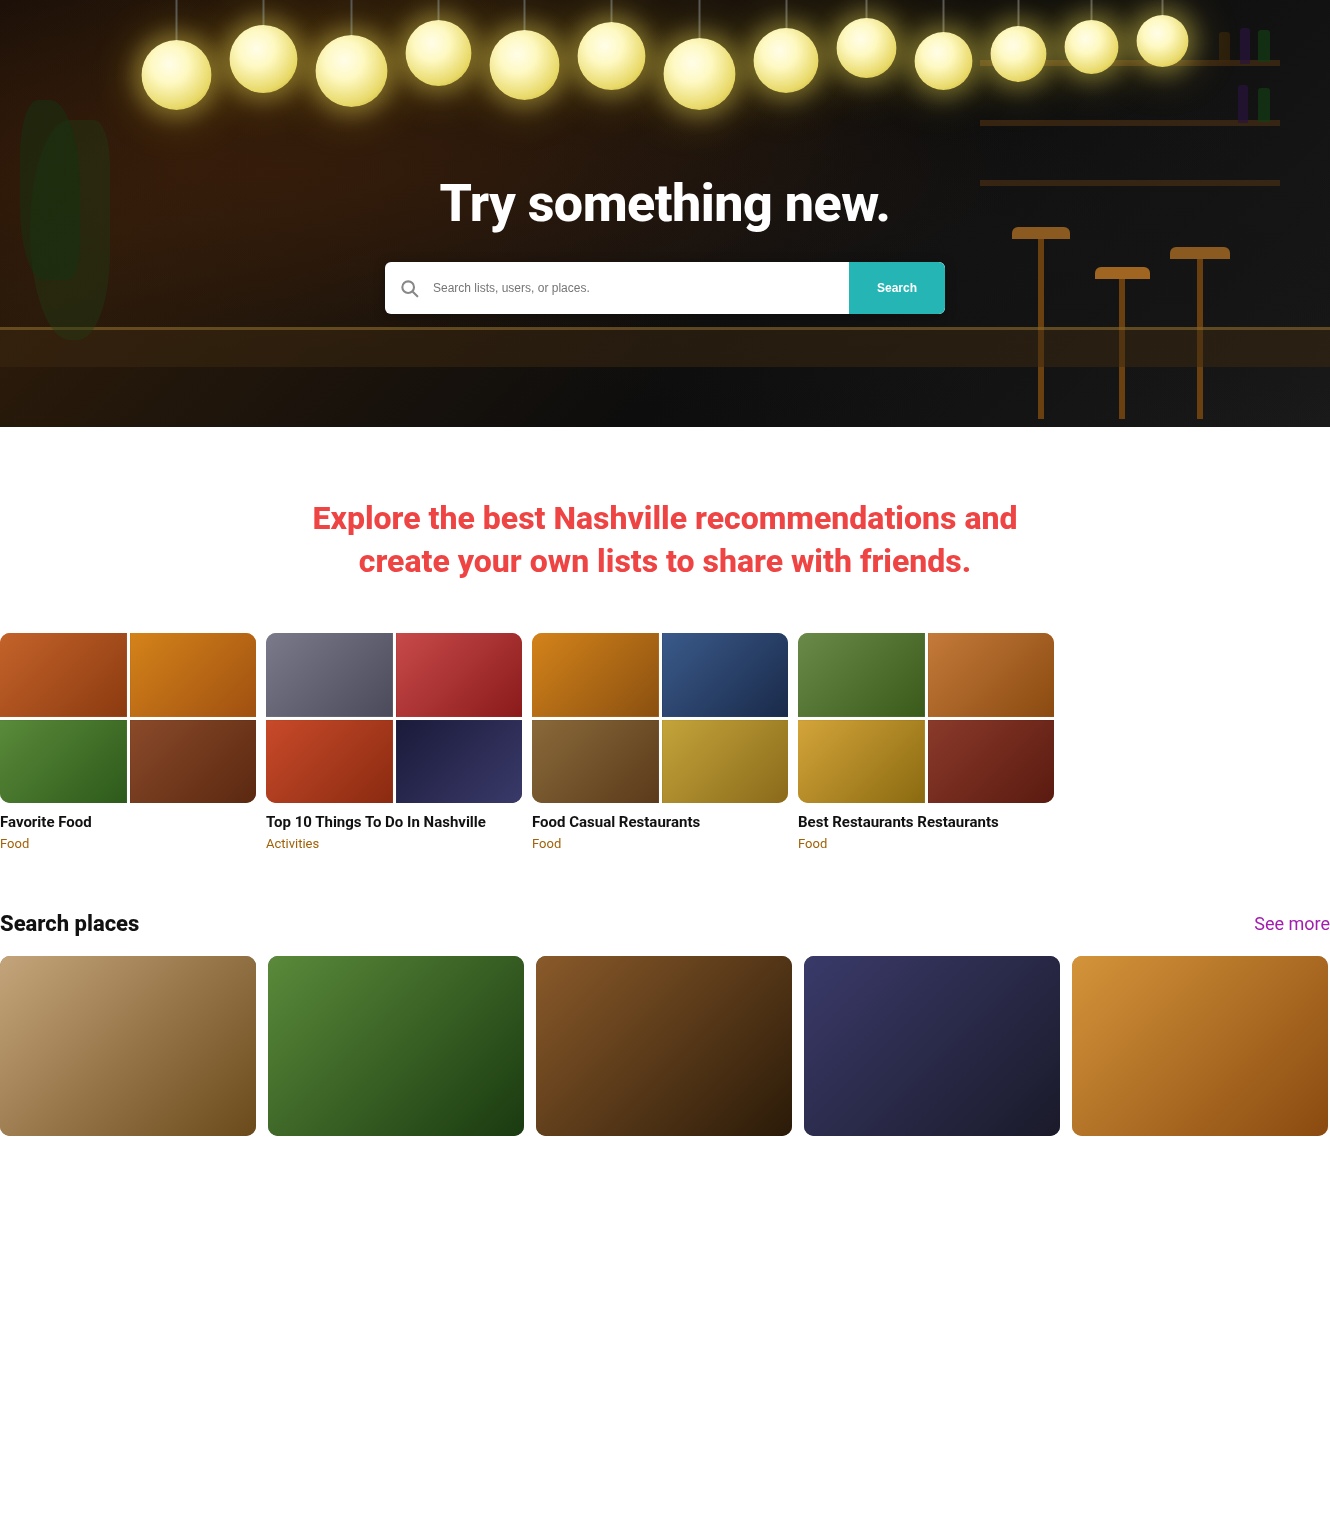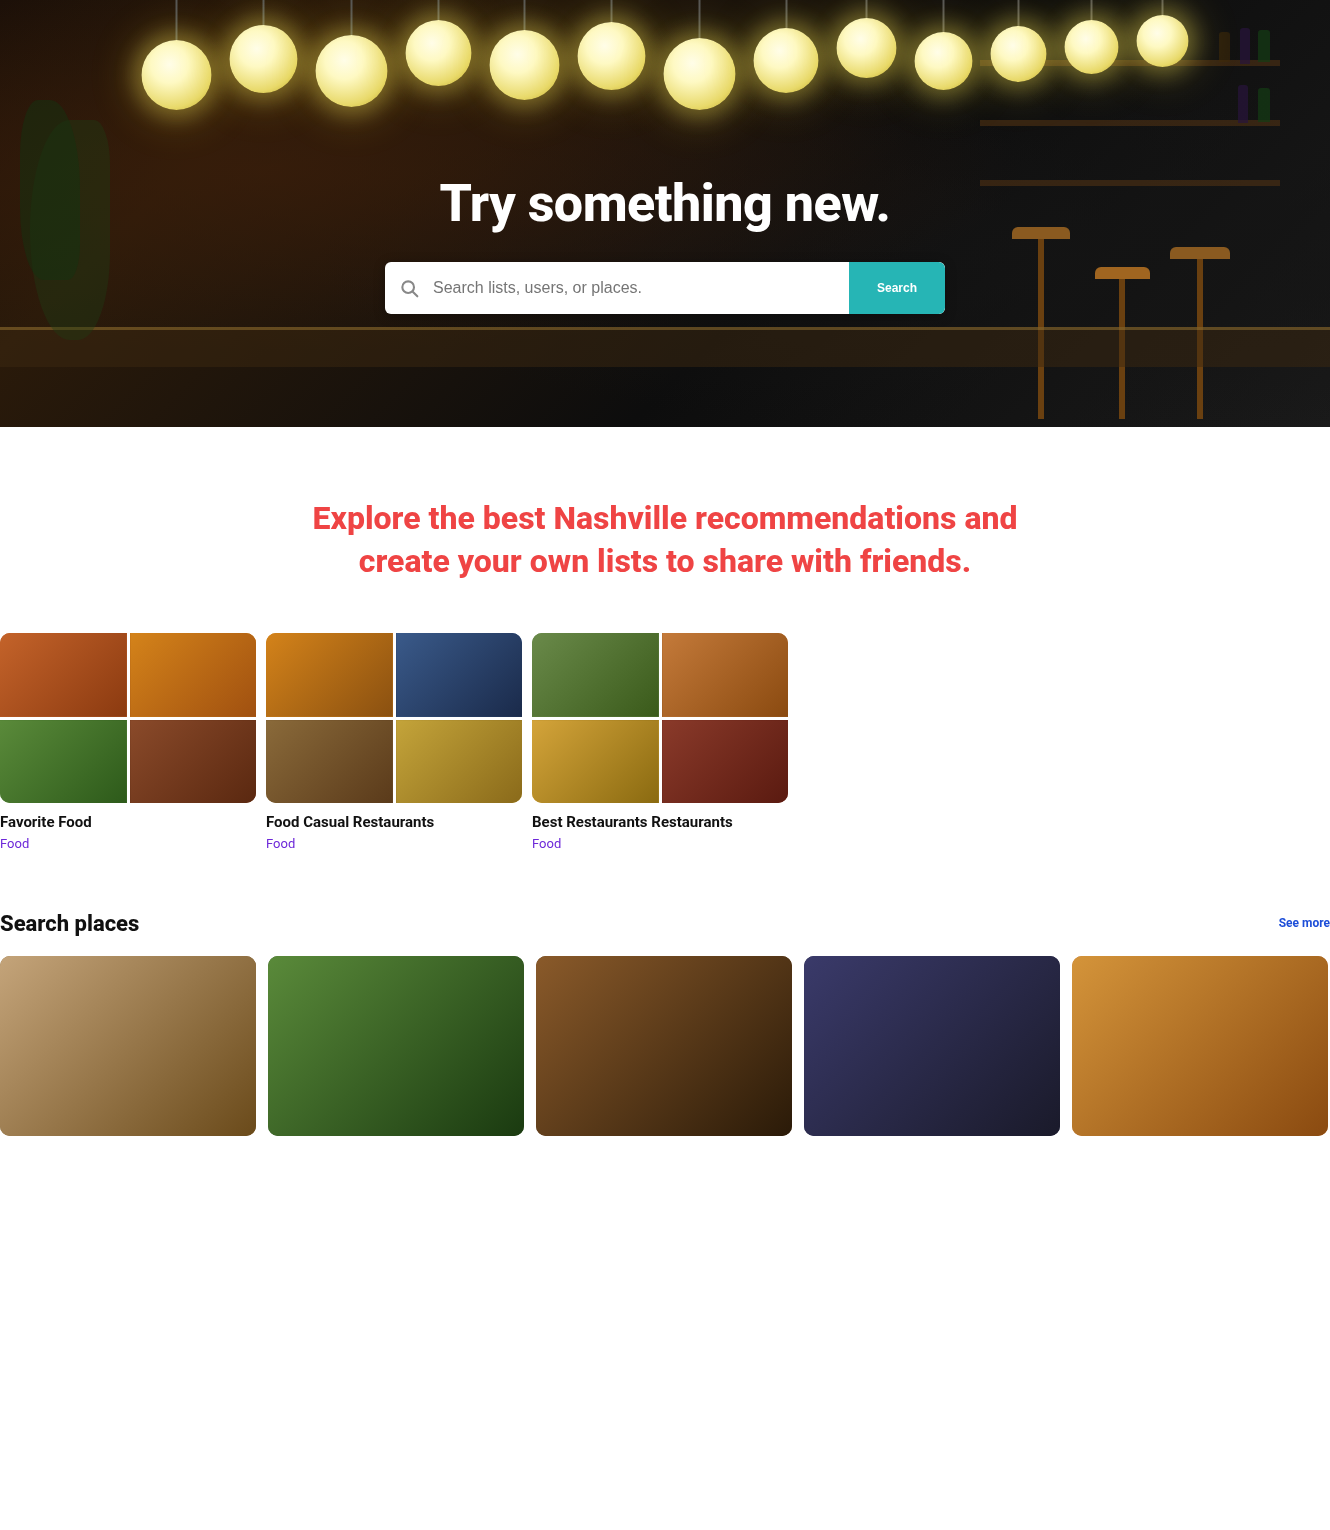--- a/index.html
+++ b/index.html
@@ -86,21 +86,21 @@
     }
     .search-icon-svg {
       width: 20px;
       height: 20px;
       color: #888;
     }
     .search-input {
       flex: 1;
       border: none;
       outline: none;
-      font-size: 16px;
+      font-size: 12px;
       color: #555;
       background: transparent;
     }
     .search-btn {
       background: #26b5b5;
       color: #fff;
       border: none;
       height: 100%;
       padding: 0 28px;
       font-size: 12px;
@@ -155,21 +155,21 @@
     }
     .list-card-title {
       font-size: 15px;
       font-weight: 700;
       margin-top: 10px;
       line-height: 1.3;
       color: #111;
     }
     .list-card-category {
       font-size: 13px;
-      color: #6d28d9;
+      color: #a16207;
       margin-top: 3px;
     }
 
     
     .img-food-1 { background-color: #c4632a; background-image: linear-gradient(135deg, #c4632a, #8b3a10); }
     .img-food-2 { background-color: #d4831a; background-image: linear-gradient(135deg, #d4831a, #a05010); }
     .img-food-3 { background-color: #5a8a3a; background-image: linear-gradient(135deg, #5a8a3a, #2d5a1a); }
     .img-food-4 { background-color: #8a4a2a; background-image: linear-gradient(135deg, #8a4a2a, #5a2810); }
     .img-nashville-1 { background-color: #8a8a8a; background-image: linear-gradient(135deg, #7a7a8a, #4a4a5a); }
     .img-nashville-2 { background-color: #c84a4a; background-image: linear-gradient(135deg, #c84a4a, #8a1a1a); }
@@ -199,23 +199,23 @@
       justify-content: space-between;
       align-items: center;
       margin-bottom: 20px;
     }
     .popular-title {
       font-size: 22px;
       font-weight: 800;
       color: #111;
     }
     .see-more-link {
-      color: #1d4ed8;
-      font-size: 12px;
-      font-weight: 700;
+      color: #a21caf;
+      font-size: 18px;
+      font-weight: 400;
       text-decoration: none;
       cursor: pointer;
     }
     .places-grid {
       display: flex;
       gap: 12px;
     }
     .place-card {
       flex: 0 0 calc(20% - 10px);
       border-radius: 10px;
@@ -364,20 +364,30 @@
           <div class="list-img img-food-1"></div>
           <div class="list-img img-food-2"></div>
           <div class="list-img img-food-3"></div>
           <div class="list-img img-food-4"></div>
         </div>
         <div class="list-card-title">Favorite Food</div>
         <div class="list-card-category">Food</div>
       </div>
       <div class="list-card">
         <div class="list-images">
+          <div class="list-img img-nashville-1"></div>
+          <div class="list-img img-nashville-2"></div>
+          <div class="list-img img-nashville-3"></div>
+          <div class="list-img img-nashville-4"></div>
+        </div>
+        <div class="list-card-title">Top 10 Things To Do In Nashville</div>
+        <div class="list-card-category">Activities</div>
+      </div>
+      <div class="list-card">
+        <div class="list-images">
           <div class="list-img img-casual-1"></div>
           <div class="list-img img-casual-2"></div>
           <div class="list-img img-casual-3"></div>
           <div class="list-img img-casual-4"></div>
         </div>
         <div class="list-card-title">Food Casual Restaurants</div>
         <div class="list-card-category">Food</div>
       </div>
       <div class="list-card">
         <div class="list-images">

